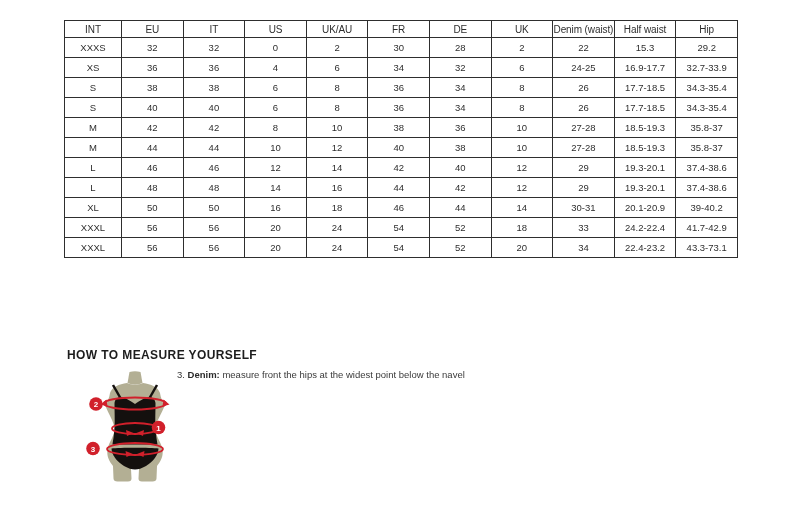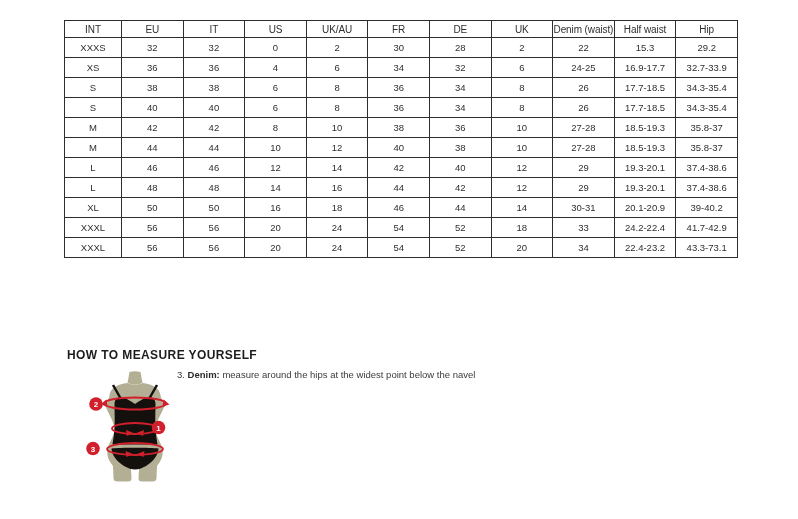--- a/index.html
+++ b/index.html
@@ -292,16 +292,16 @@
         <text class="badge-num" x="73.5" y="60.5">1</text>
       </g>
       <g>
         <circle cx="8" cy="78.5" r="6.8" style="fill:var(--accent-red)"></circle>
         <text class="badge-num" x="8" y="81.5">3</text>
       </g>
     </svg>
   </div>
 
   <div class="steps">
-      <div class="step"><span class="step-number">3. </span><span class="step-label">Denim:</span><span class="step-description"> measure around the hips at the widest point below the navel</span></div>
+      <div class="step"><span class="step-number">3. </span><span class="step-label">Denim:</span><span class="step-description"> measure front the hips at the widest point below the navel</span></div>
     </div>
 
 </div>
 
 </body></html>

